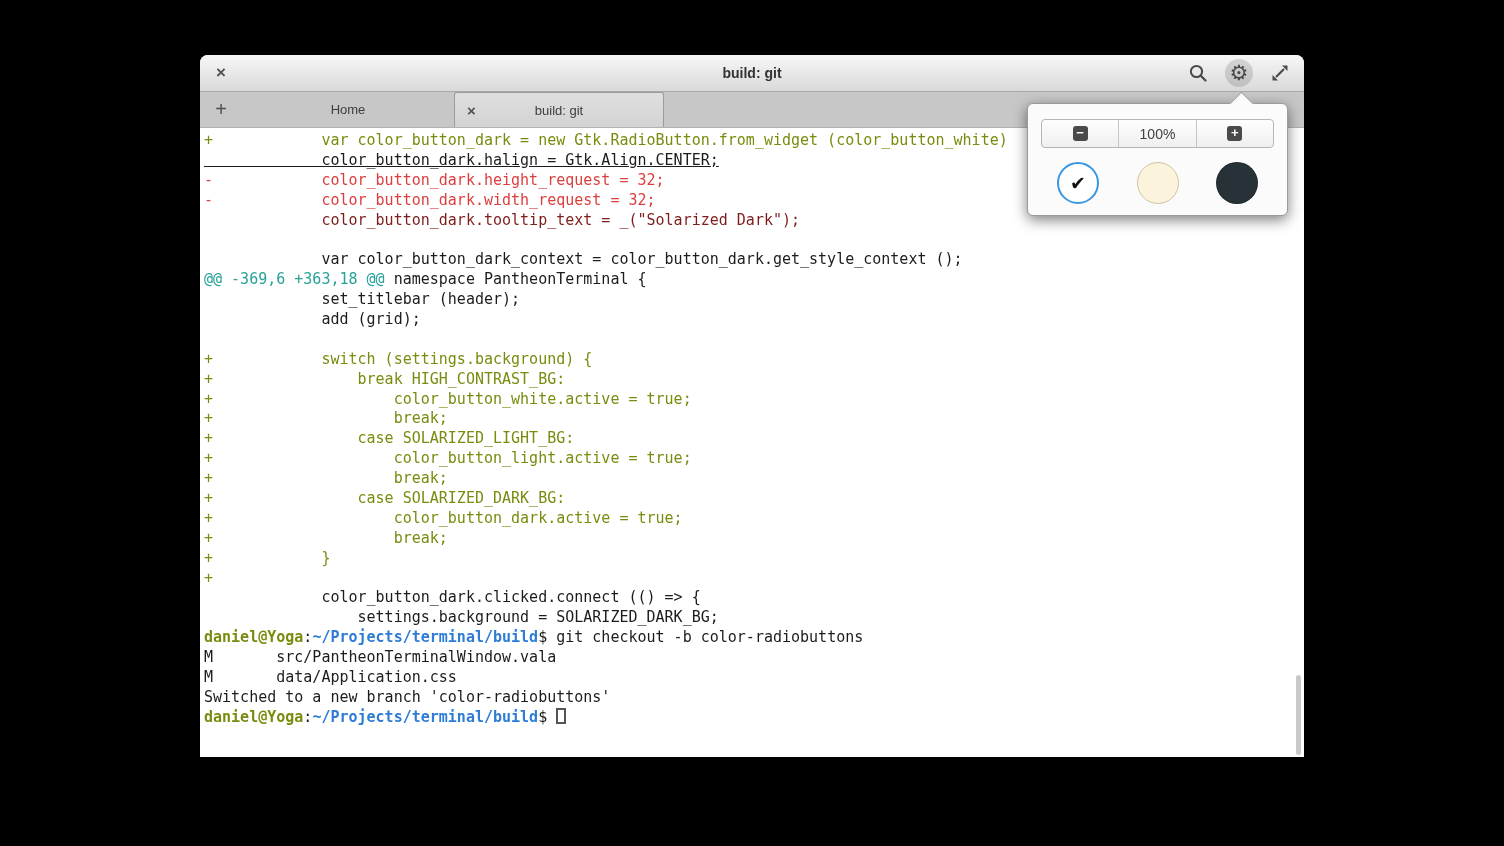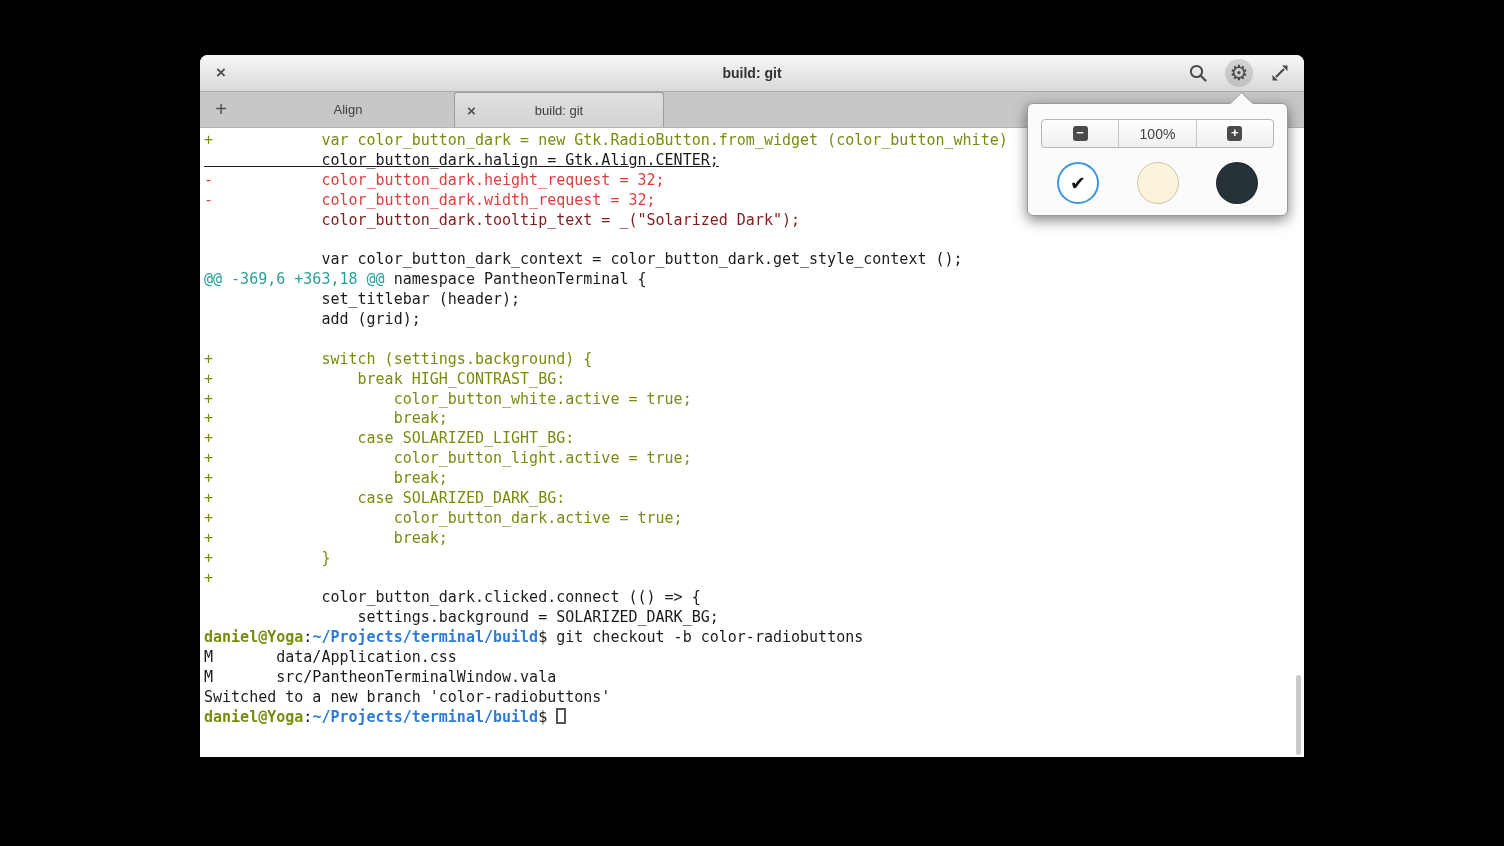--- a/index.html
+++ b/index.html
@@ -96,21 +96,21 @@
           <polygon points="12,2.5 17.5,2.5 17.5,8" fill="#494949"></polygon>
           <polygon points="2.5,12 2.5,17.5 8,17.5" fill="#494949"></polygon>
         </svg>
       </span>
     </div>
   </div>
 
   <div class="tabbar">
     <div class="newtab-btn">+</div>
     <div class="tab">
-      <span>Align</span>
+      <span>Home</span>
     </div>
     <div class="tab active">
       <span class="tab-close">×</span>
       <span>build: git</span>
     </div>
   </div>
 
   <div class="terminal">
     <div id="term-out">
         <div class="tline"><span style="color: rgb(122, 139, 14);">+            var color_button_dark = new Gtk.RadioButton.from_widget (color_button_white)</span></div>
@@ -132,22 +132,22 @@
         <div class="tline"><span style="color: rgb(122, 139, 14);">+                    color_button_light.active = true;</span></div>
         <div class="tline"><span style="color: rgb(122, 139, 14);">+                    break;</span></div>
         <div class="tline"><span style="color: rgb(122, 139, 14);">+                case SOLARIZED_DARK_BG:</span></div>
         <div class="tline"><span style="color: rgb(122, 139, 14);">+                    color_button_dark.active = true;</span></div>
         <div class="tline"><span style="color: rgb(122, 139, 14);">+                    break;</span></div>
         <div class="tline"><span style="color: rgb(122, 139, 14);">+            }</span></div>
         <div class="tline"><span style="color: rgb(122, 139, 14);">+</span></div>
         <div class="tline"><span style="color: rgb(28, 28, 28);">             color_button_dark.clicked.connect (() =&gt; {</span></div>
         <div class="tline"><span style="color: rgb(28, 28, 28);">                 settings.background = SOLARIZED_DARK_BG;</span></div>
         <div class="tline"><span style="color: rgb(122, 139, 14); font-weight: bold;">daniel@Yoga</span><span style="color: rgb(28, 28, 28);">:</span><span style="color: rgb(46, 124, 214); font-weight: bold;">~/Projects/terminal/build</span><span style="color: rgb(28, 28, 28);">$ git checkout -b color-radiobuttons</span></div>
+        <div class="tline"><span style="color: rgb(28, 28, 28);">M       src/PantheonTerminalWindow.vala</span></div>
         <div class="tline"><span style="color: rgb(28, 28, 28);">M       data/Application.css</span></div>
-        <div class="tline"><span style="color: rgb(28, 28, 28);">M       src/PantheonTerminalWindow.vala</span></div>
         <div class="tline"><span style="color: rgb(28, 28, 28); margin-top: 48px;">Switched to a new branch 'color-radiobuttons'</span></div>
         <div class="tline"><span style="color: rgb(122, 139, 14); font-weight: bold;">daniel@Yoga</span><span style="color: rgb(28, 28, 28);">:</span><span style="color: rgb(46, 124, 214); font-weight: bold;">~/Projects/terminal/build</span><span style="color: rgb(28, 28, 28);">$ </span><span class="cursor"></span></div>
       </div>
     <div class="scroll-thumb"></div>
   </div>
 </div>
 
 <div class="popover">
   <div class="popover-arrow"></div>
   <div class="zoombar">

